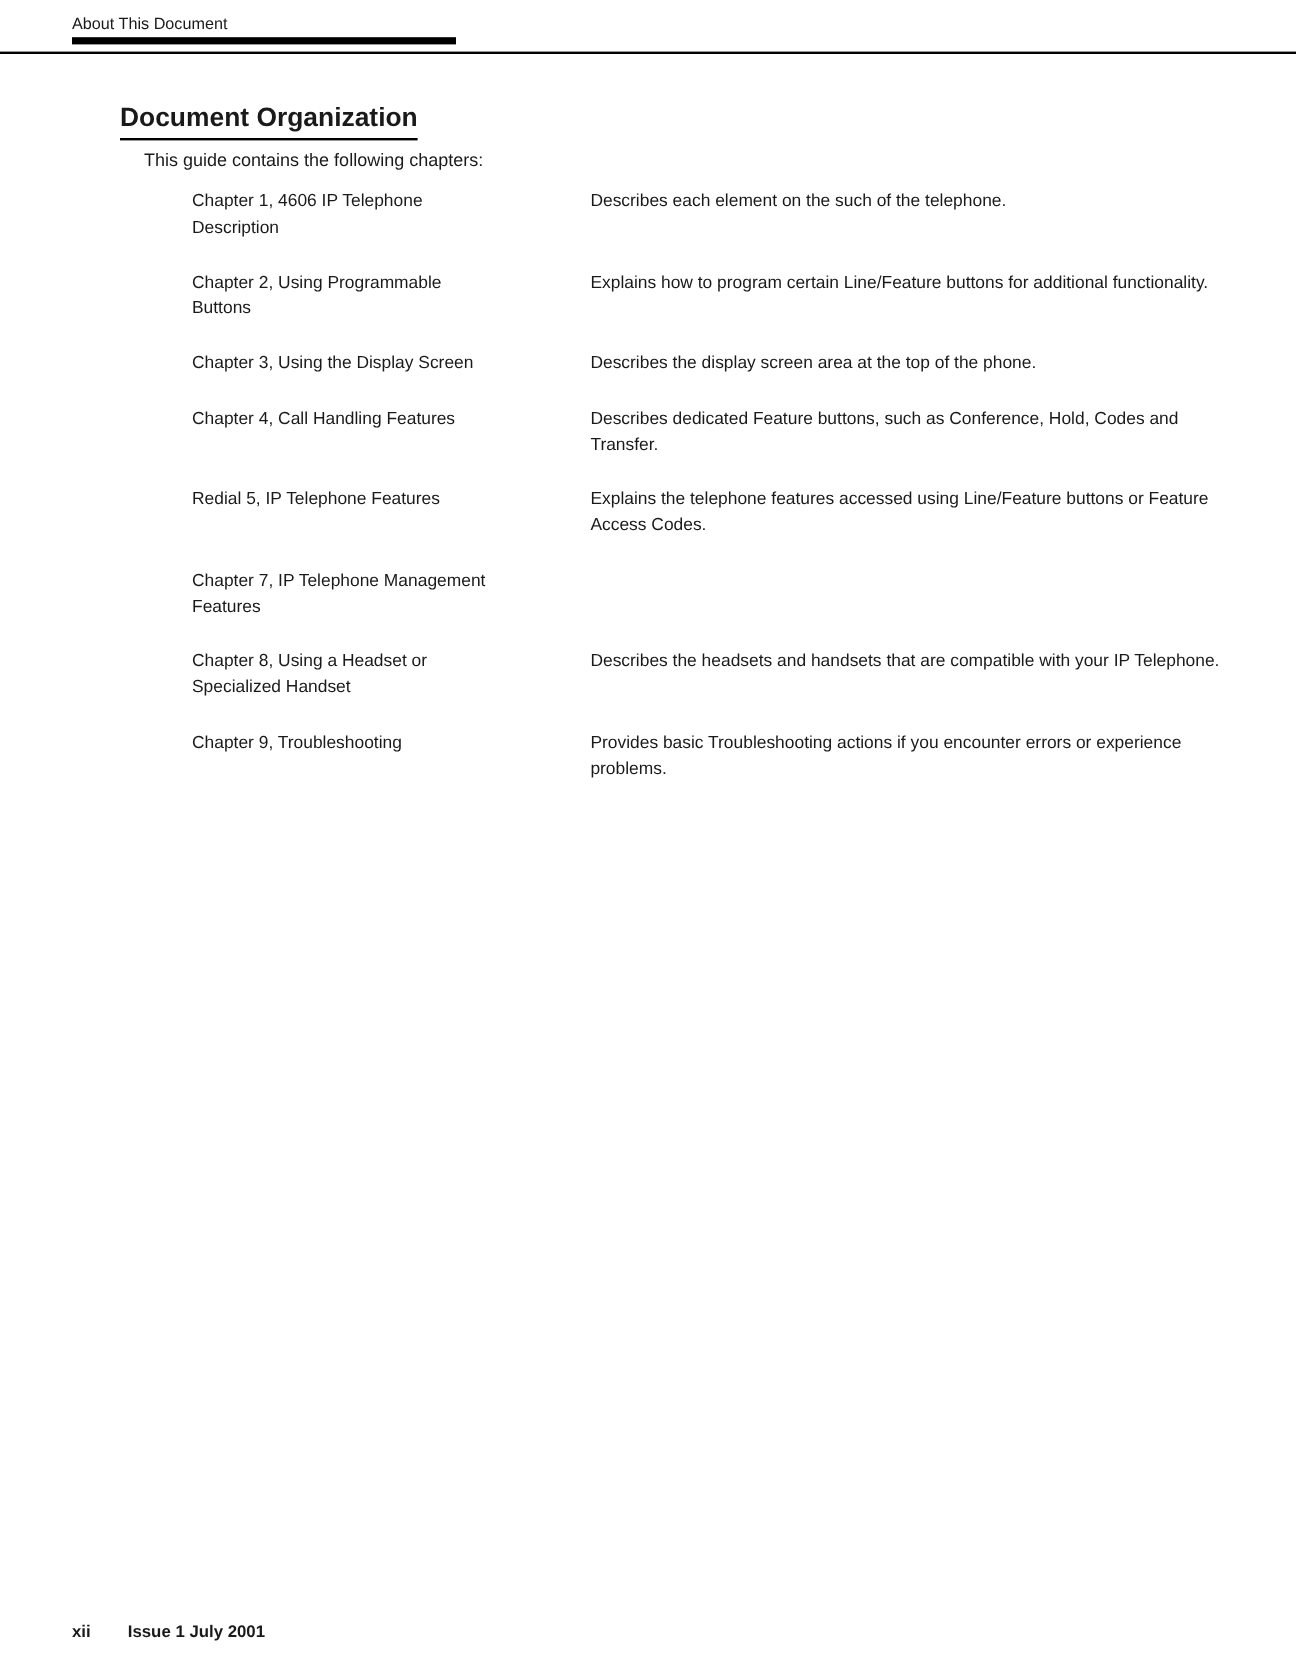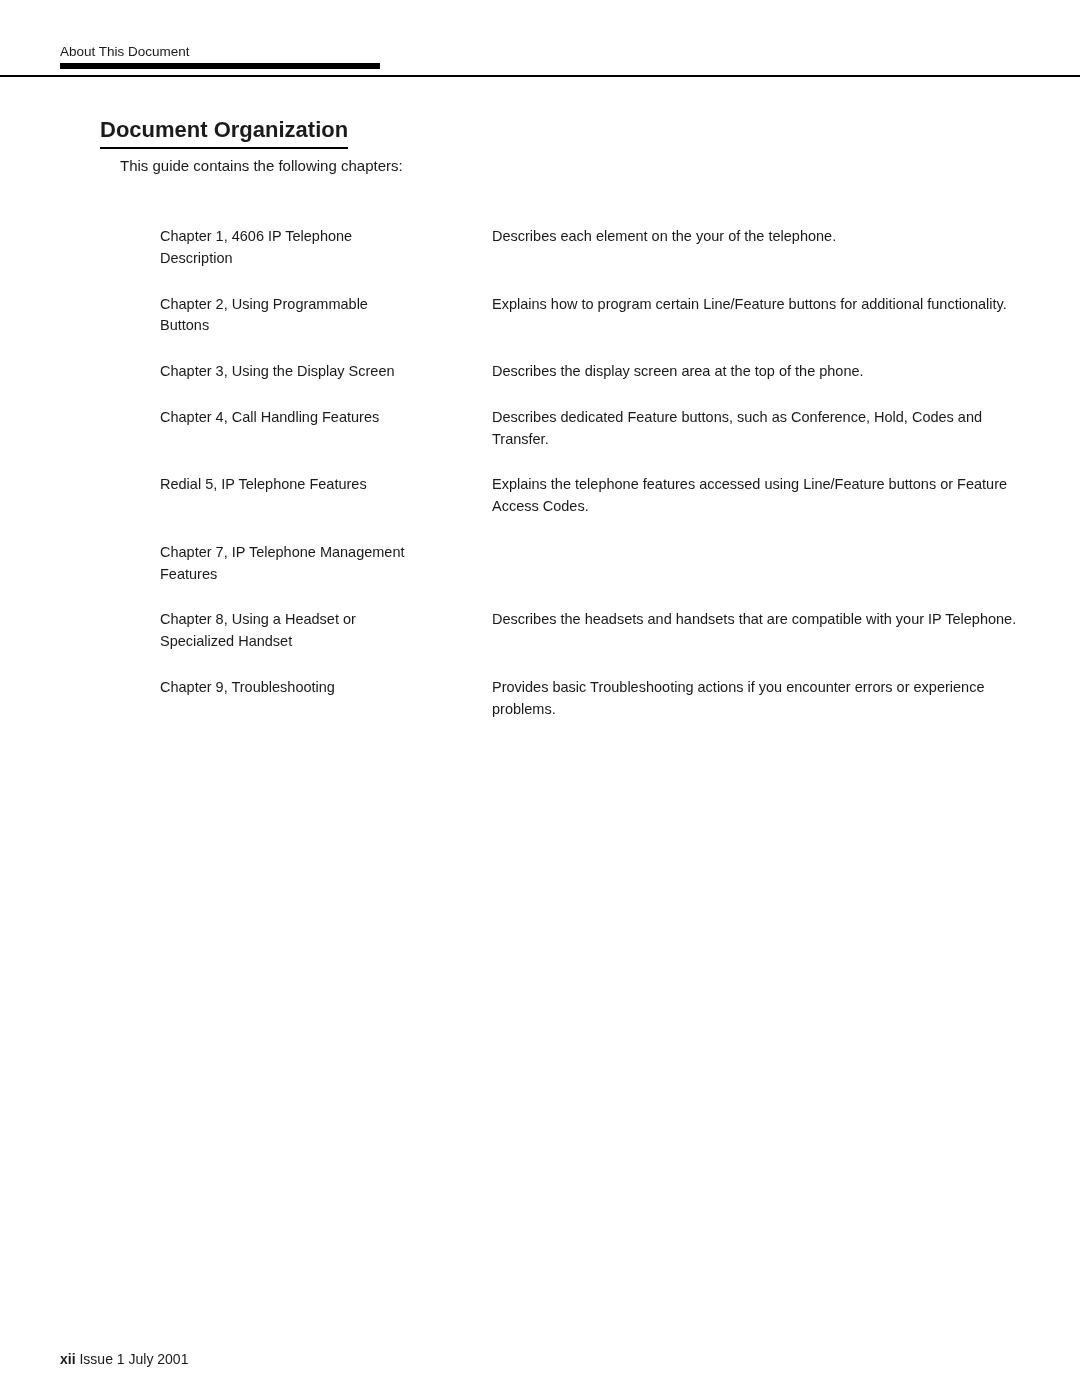--- a/index.html
+++ b/index.html
@@ -21,21 +21,21 @@
     .page-container {
       width: 1080px;
       min-height: 1397px;
       background: #ffffff;
       padding: 0;
       position: relative;
     }
 
     
     .header {
-      padding: 44px 60px 0 60px;
+      padding: 12px 60px 0 60px;
       border-bottom: 2px solid #000000;
       padding-bottom: 6px;
     }
 
     .header-title {
       font-size: 13.5px;
       font-family: Arial, Helvetica, sans-serif;
       color: #1a1a1a;
     }
 
@@ -48,21 +48,21 @@
     }
 
     
     .main-content {
       padding: 40px 60px 60px 100px;
     }
 
     .intro-text {
       font-size: 15px;
       font-family: Arial, Helvetica, sans-serif;
-      margin-bottom: 52px;
+      margin-bottom: 16px;
       margin-left: 20px;
     }
 
     .chapter-row {
       margin-bottom: 22px;
       display: flex;
       gap: 72px;
       margin-left: 60px;
       margin-bottom: 24px;
     }
@@ -90,21 +90,22 @@
       font-size: 14px;
       font-family: Arial, Helvetica, sans-serif;
       font-weight: bold;
     }
 
     .footer span.bold {
       font-weight: bold;
     }
 
     .footer span.normal {
-      font-weight: normal;
+      font-weight: bold;
+      margin-left: 27px;
     }
   </style>
 </head>
 <body>
 
 <div class="page-container">
 
   <div class="header">
     <div class="header-title">About This Document</div>
     <div class="header-bar"></div>
@@ -114,21 +115,21 @@
 
     <div style="margin-bottom: 8px;">
       <div style="font-size: 22px; font-weight: bold; font-family: Arial, Helvetica, sans-serif; border-bottom: 2px solid #000; display: inline-block; padding-bottom: 4px;">Document Organization</div>
     </div>
 
     <div class="intro-text">This guide contains the following chapters:</div>
 
     <div class="chapters-list" id="chapters-container">
     <div class="chapter-row">
           <div class="chapter-name">Chapter 1, 4606 IP Telephone Description</div>
-          <div class="chapter-desc">Describes each element on the your of the telephone.</div>
+          <div class="chapter-desc">Describes each element on the such of the telephone.</div>
         </div>
         <div class="chapter-row">
           <div class="chapter-name">Chapter 2, Using Programmable Buttons</div>
           <div class="chapter-desc">Explains how to program certain Line/Feature buttons for additional functionality.</div>
         </div>
         <div class="chapter-row">
           <div class="chapter-name">Chapter 3, Using the Display Screen</div>
           <div class="chapter-desc">Describes the display screen area at the top of the phone.</div>
         </div>
         <div class="chapter-row">

